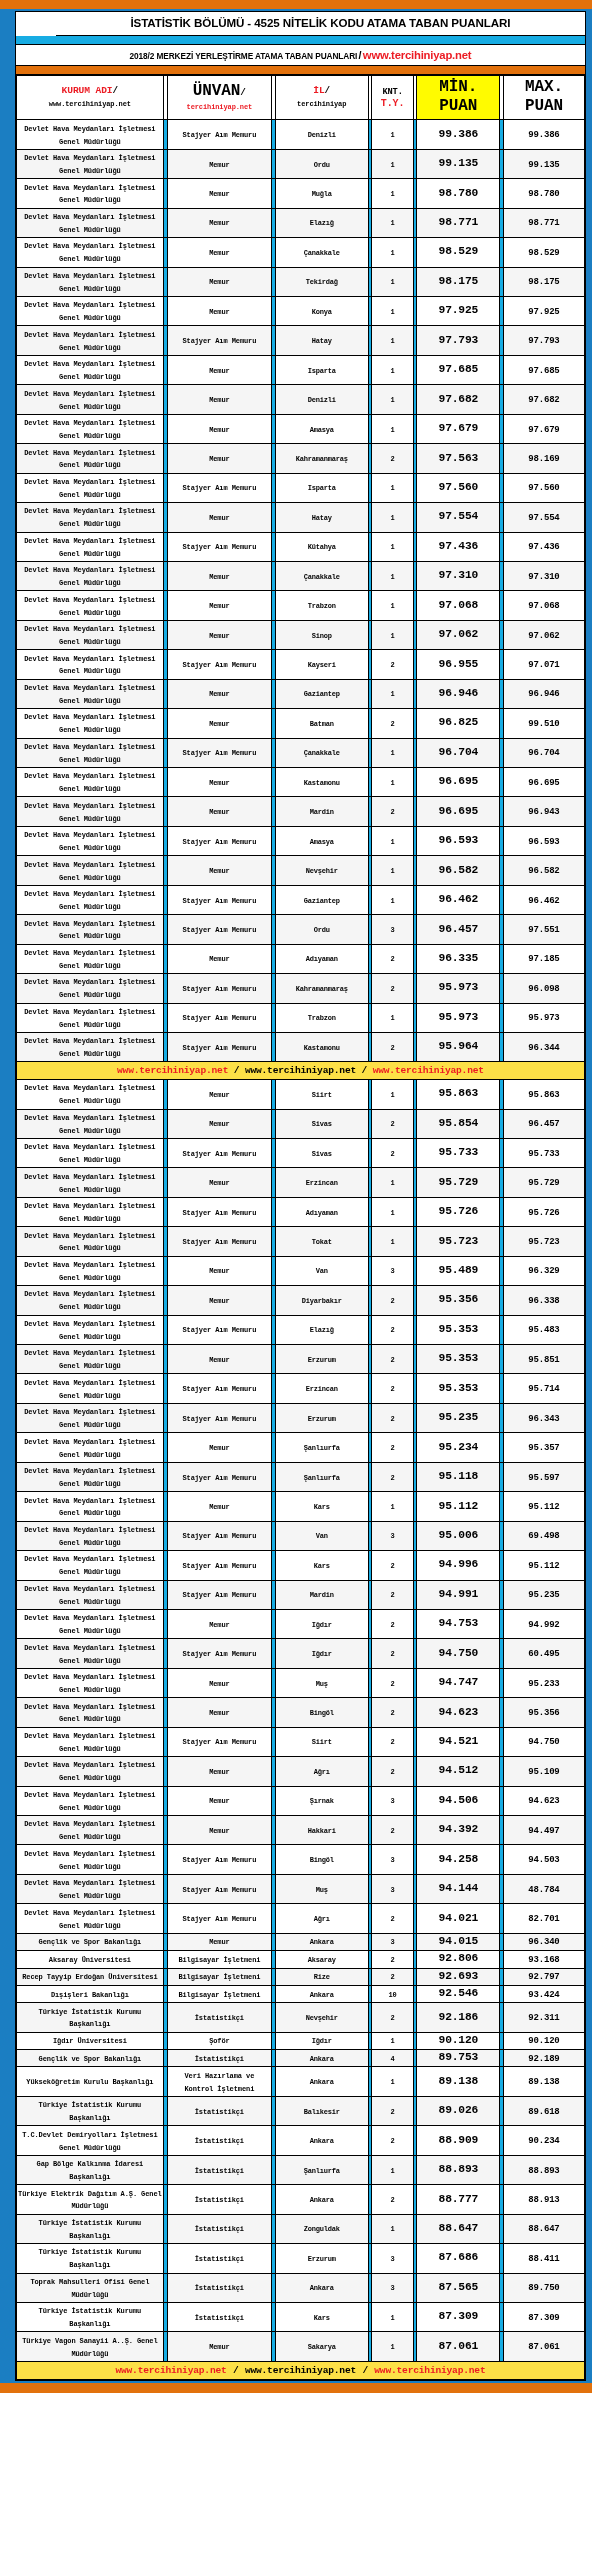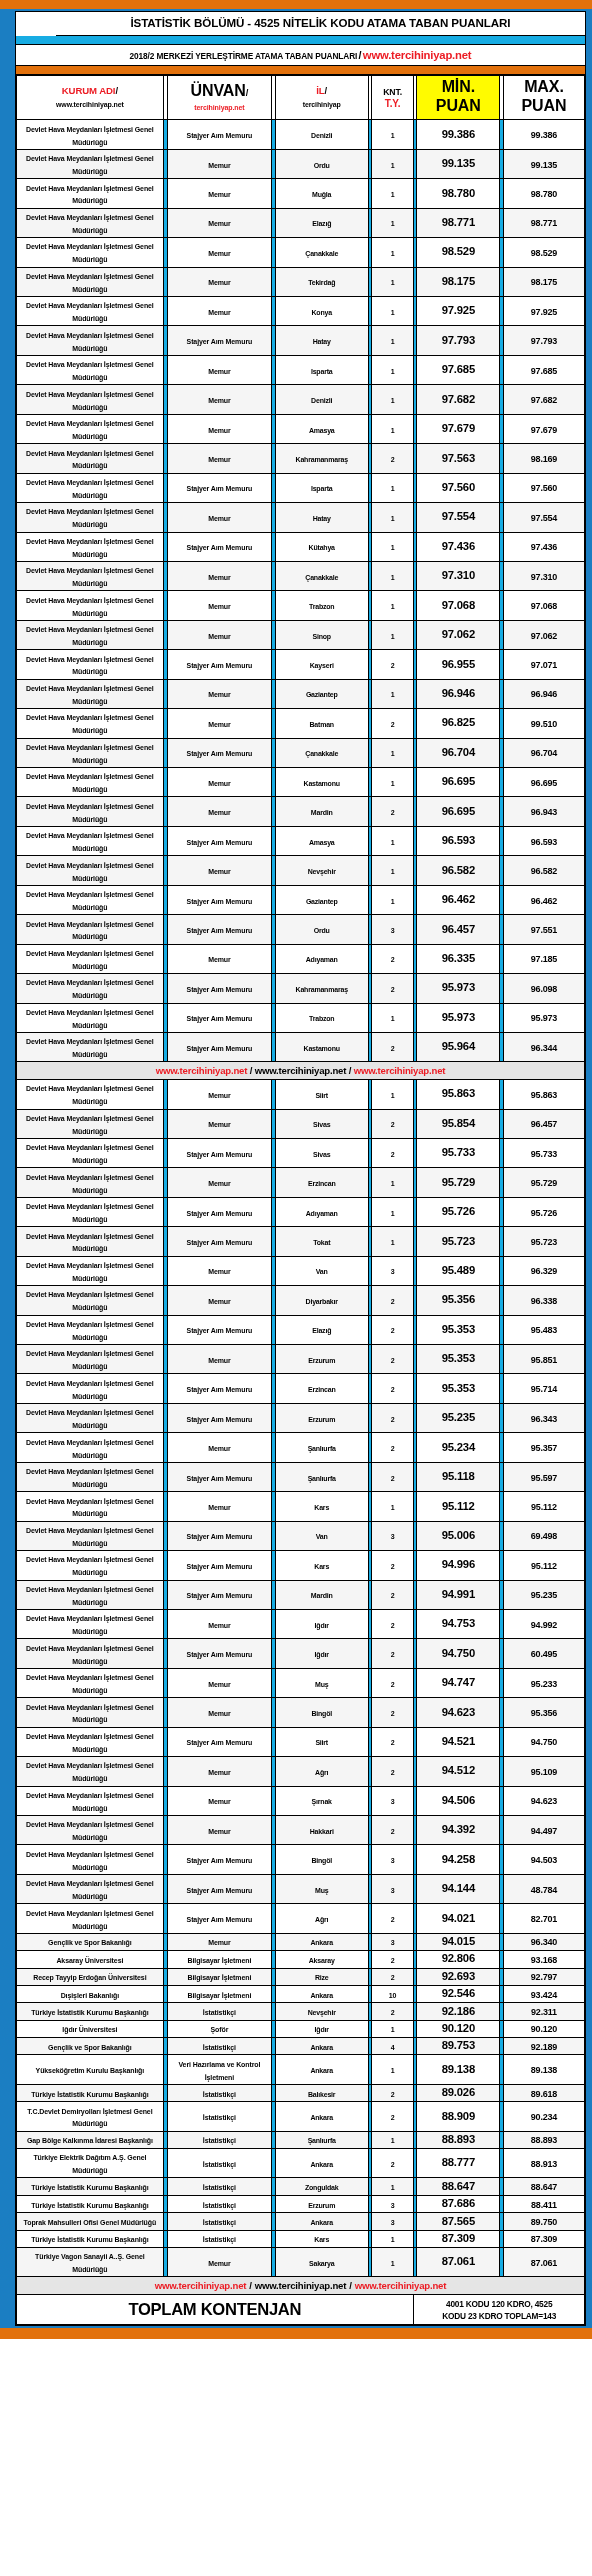--- a/index.html
+++ b/index.html
@@ -86,20 +86,21 @@
   .orange-row {
     height: 7.3px;
     background: #e2710c;
     border-bottom: 1.3px solid #000;
   }
 
   table.grid {
     border-collapse: collapse;
     width: 100%;
     table-layout: fixed;
+    font-family: Liberation Mono, monospace;
   }
   table.grid col.c-kurum  { width: 141px; }
   table.grid col.c-sep1   { width: 3.3px; }
   table.grid col.c-unvan  { width: 100px; }
   table.grid col.c-sep2   { width: 3.3px; }
   table.grid col.c-il     { width: 89px; }
   table.grid col.c-sep3   { width: 3.3px; }
   table.grid col.c-knt    { width: 40px; }
   table.grid col.c-sep4   { width: 3.3px; }
   table.grid col.c-min    { width: 79px; }
@@ -148,21 +149,21 @@
   }
   .h-slash {
     color: #000;
     font-weight: bold;
     font-size: 9.3px;
   }
   .h-knt { font-size: 8.7px; }
   .h-knt-sm { font-size: 10px; }
 
   tr.band td {
-    background: #e5e5e5;
+    background: #fde047;
     border: 0.7px solid #000;
     text-align: center;
     padding: 2px 1.3px 2.7px 1.3px;
     white-space: nowrap;
   }
   .band-red {
     color: #ec1c24;
     font-weight: bold;
     font-size: 9.6px;
     letter-spacing: -0.2px;
@@ -1336,29 +1337,20 @@
         <tfoot>
           <tr class="band">
             <td colspan="11">
               <span class="band-red">www.tercihiniyap.net</span>
               <span class="band-blk">/</span>
               <span class="band-blk">www.tercihiniyap.net</span>
               <span class="band-blk">/</span>
               <span class="band-red">www.tercihiniyap.net</span>
             </td>
           </tr>
-          <tr class="footrow">
-            <td colspan="7">
-              <span class="foot-total">TOPLAM KONTENJAN</span>
-            </td>
-            <td colspan="4">
-              <div class="foot-note">4001 KODU 120 KDRO, 4525</div>
-              <div class="foot-note">KODU 23 KDRO TOPLAM=143</div>
-            </td>
-          </tr>
         </tfoot>
       </table>
 
     </div>
   </div>
 
   <div class="botbar"></div>
 </div>
 
 

